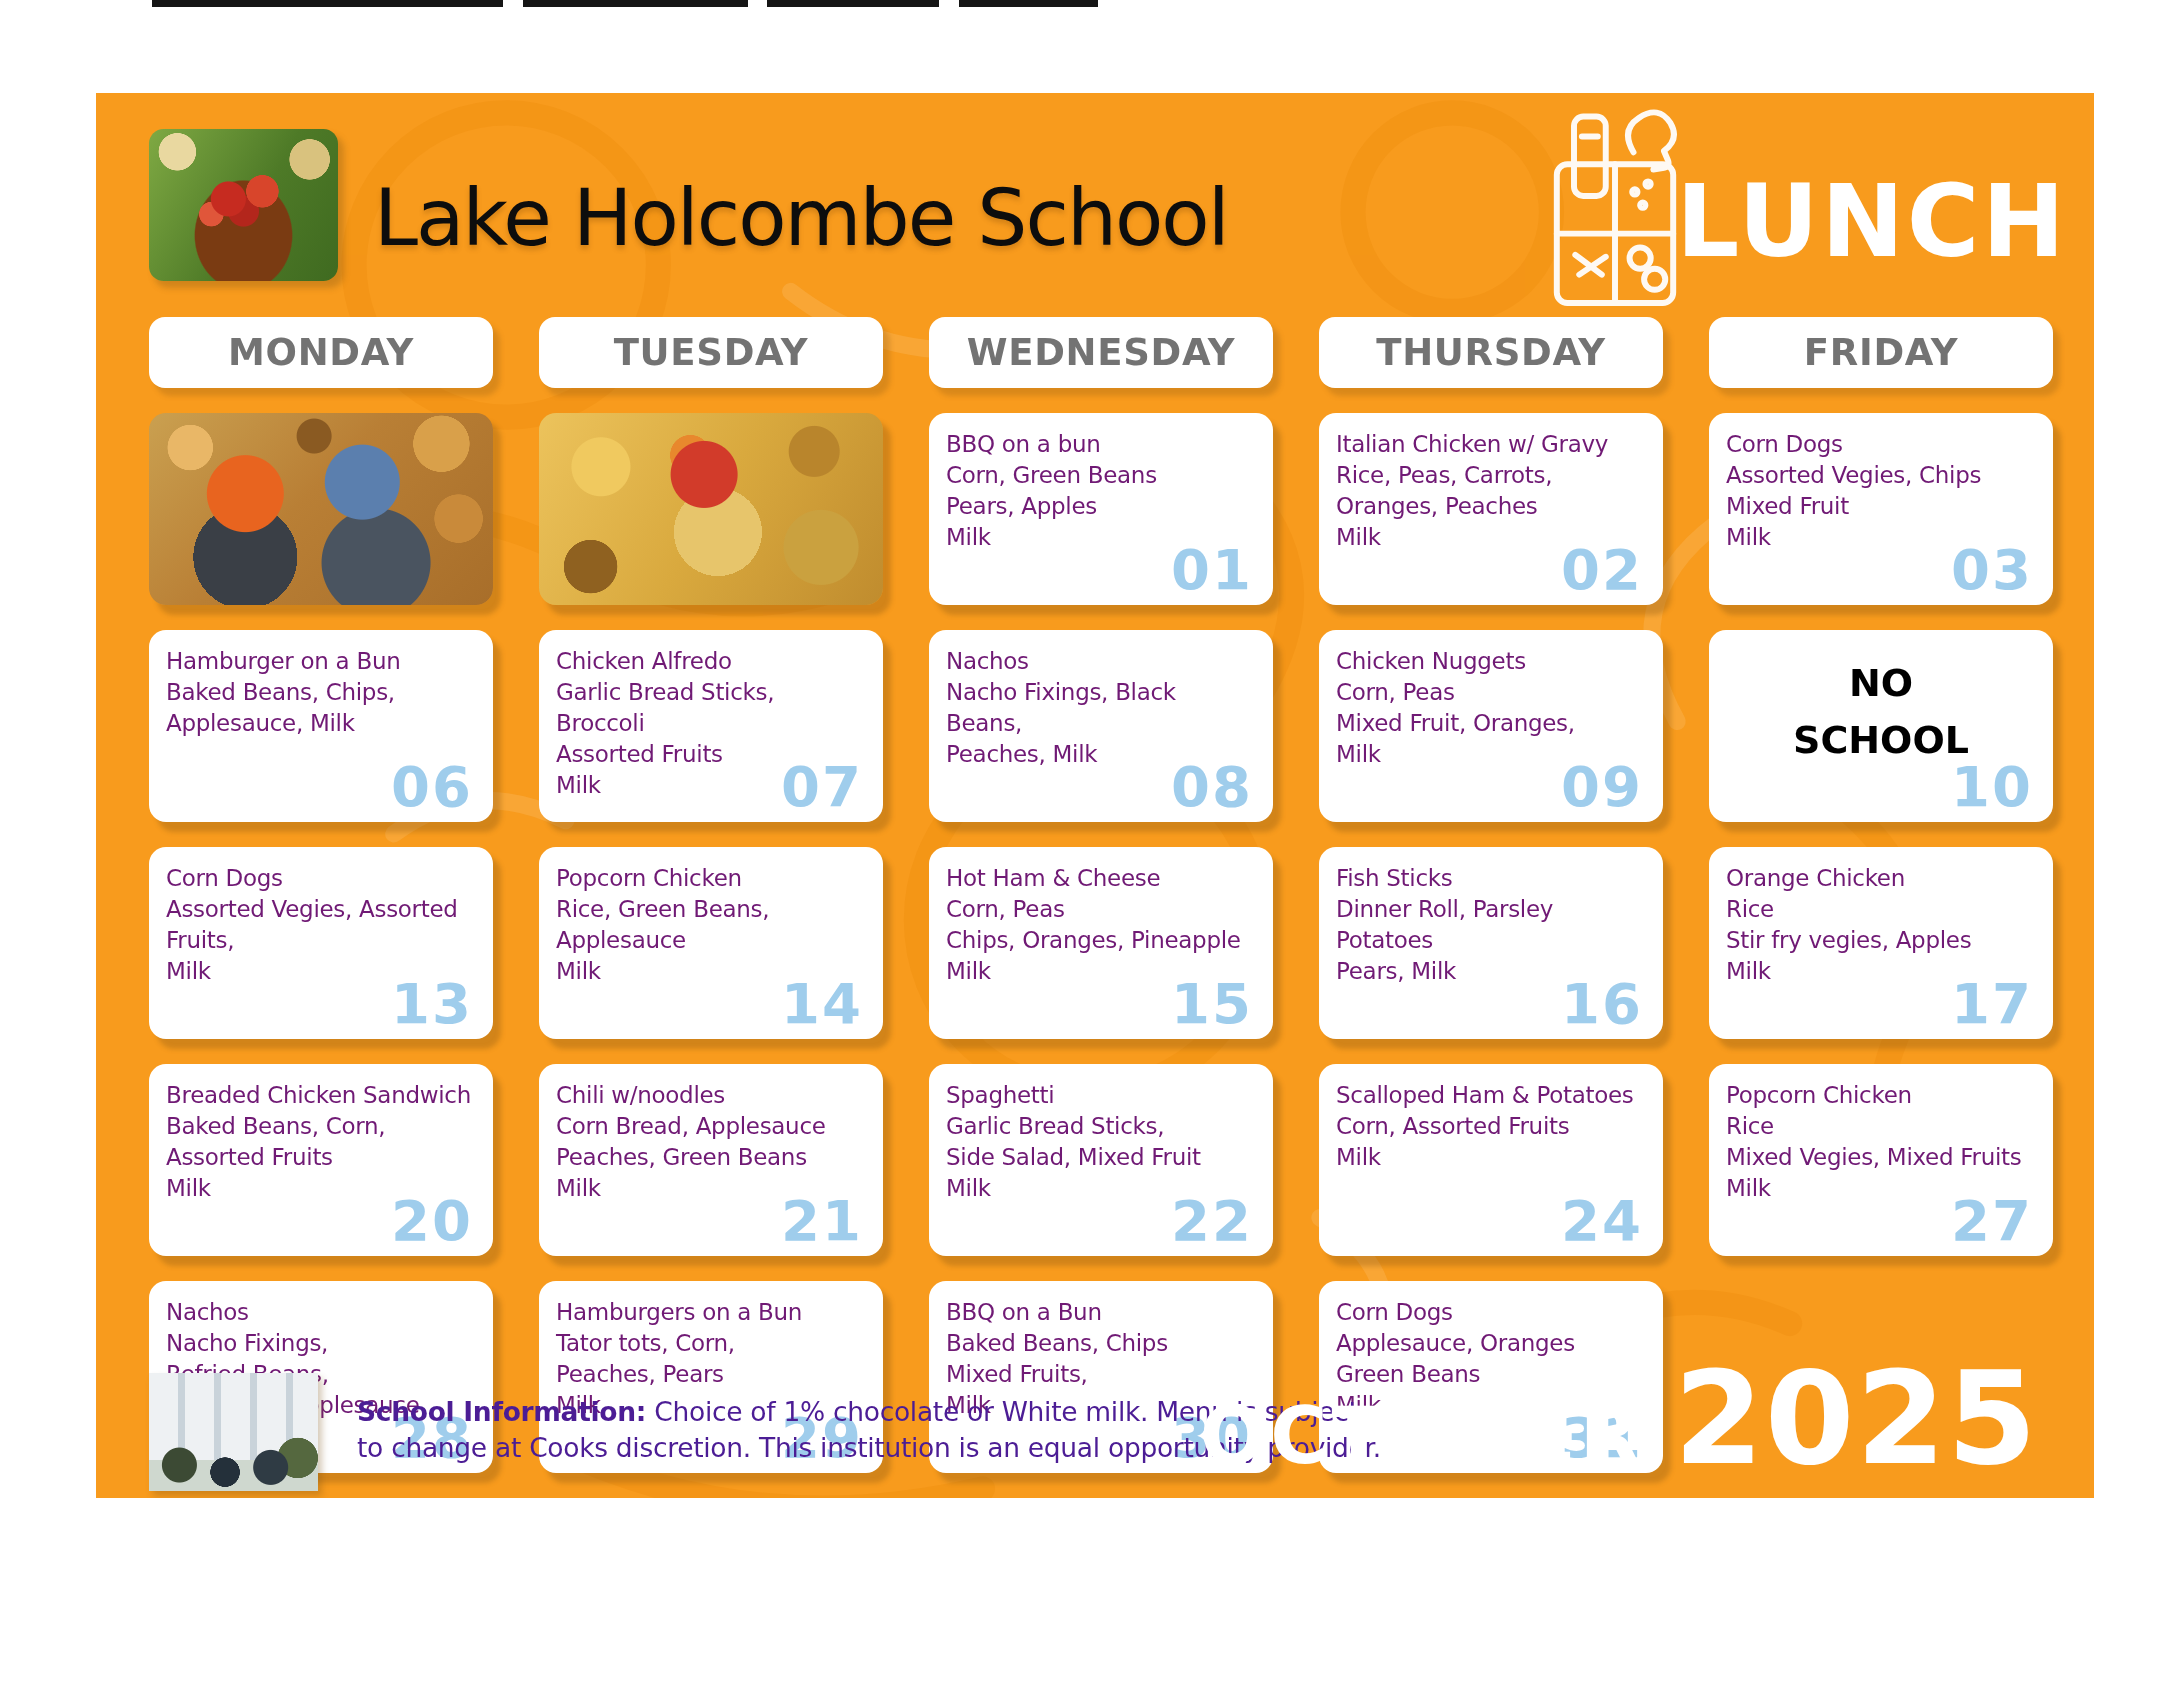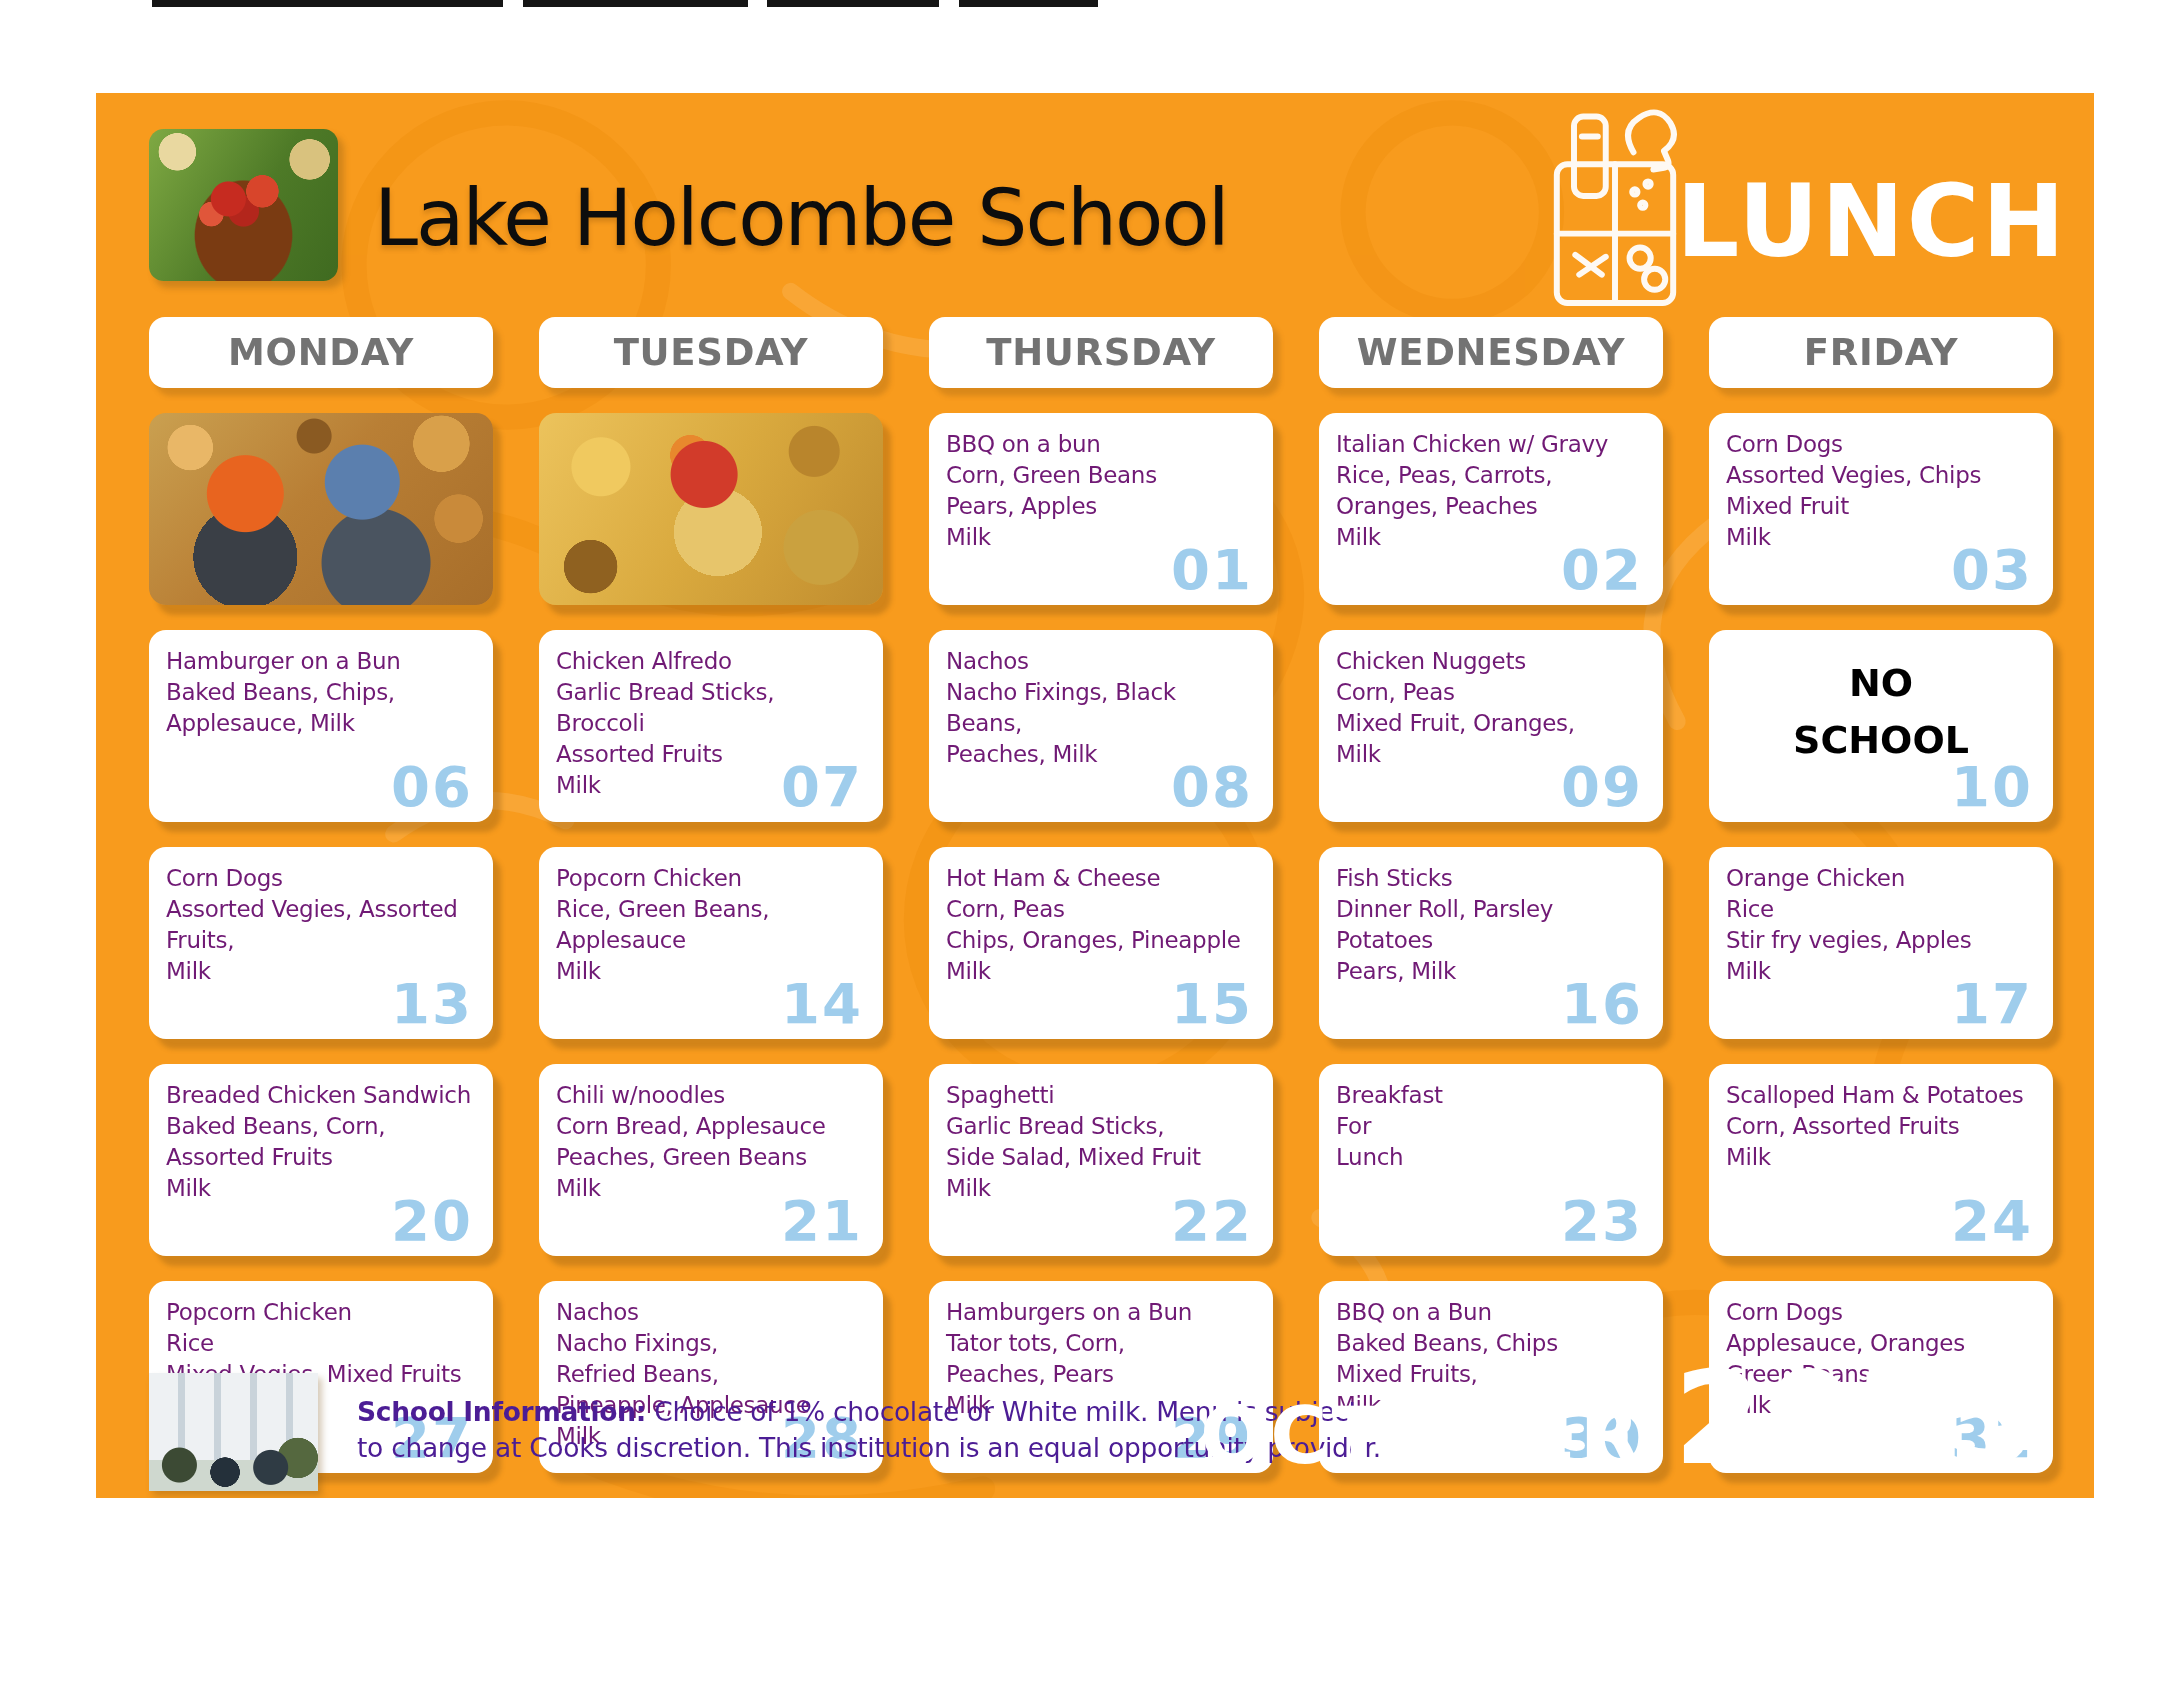--- a/index.html
+++ b/index.html
@@ -177,24 +177,24 @@
 
     <div class="calendar">
 
       <div class="dayhead">
           <span>MONDAY</span>
         </div>
       <div class="dayhead">
           <span>TUESDAY</span>
         </div>
       <div class="dayhead">
+          <span>WEDNESDAY</span>
+        </div>
+      <div class="dayhead">
           <span>THURSDAY</span>
-        </div>
-      <div class="dayhead">
-          <span>WEDNESDAY</span>
         </div>
       <div class="dayhead">
           <span>FRIDAY</span>
         </div>
 
       <div class="cell photocard photo-kids1"></div>
       <div class="cell photocard photo-kids2"></div>
       <div class="cell card">
         <div class="menu">BBQ on a bun
 Corn, Green Beans
@@ -299,26 +299,20 @@
 Peaches, Green Beans
 Milk</div>
         <div class="daynum">21</div>
       </div>
       <div class="cell card">
         <div class="menu">Spaghetti
 Garlic Bread Sticks,
 Side Salad, Mixed Fruit
 Milk</div>
         <div class="daynum">22</div>
-      </div>
-      <div class="cell card">
-        <div class="menu">Breakfast
-For
-Lunch</div>
-        <div class="daynum">23</div>
       </div>
       <div class="cell card">
         <div class="menu">Scalloped Ham &amp; Potatoes
 Corn, Assorted Fruits
 Milk</div>
         <div class="daynum">24</div>
       </div>
 
       <div class="cell card">
         <div class="menu">Popcorn Chicken

